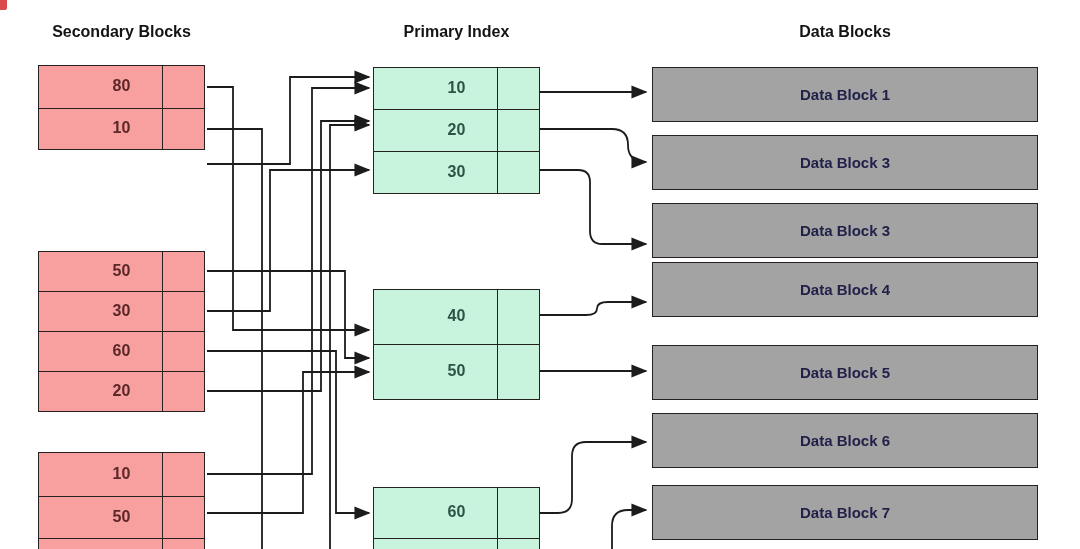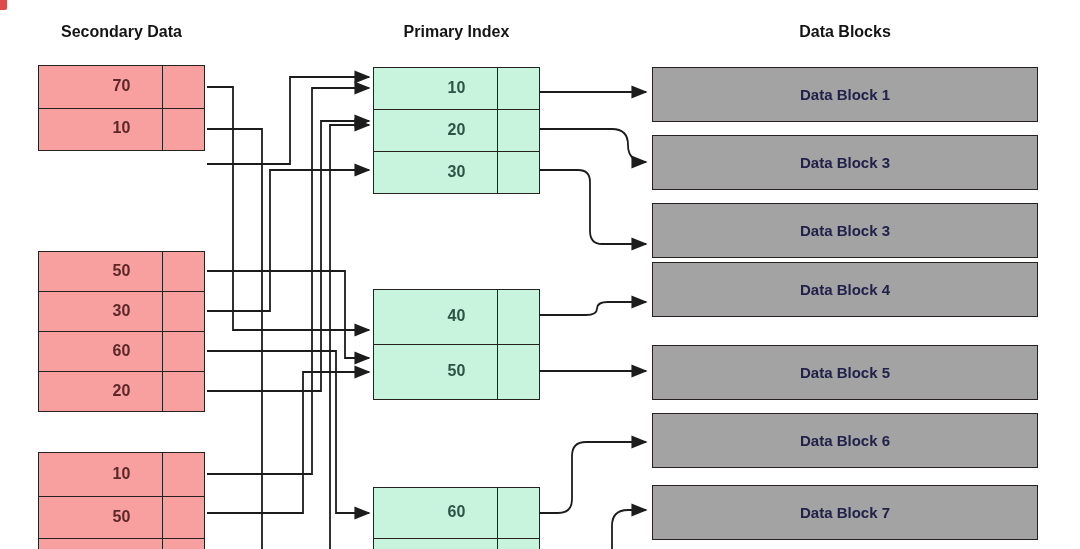--- a/index.html
+++ b/index.html
@@ -47,27 +47,27 @@
   #wires{position:absolute;left:0;top:0;width:1080px;height:549px;pointer-events:none;}
   
   .corner-mark{
     position:absolute;left:0;top:0;width:7px;height:10px;
     background:#dd4a4a;border-radius:0 0 2px 0;
   }
 </style>
 </head>
 <body>
 
-<div class="col-title" style="left:38px;width:167px;">Secondary Data</div>
+<div class="col-title" style="left:38px;width:167px;">Secondary Blocks</div>
 <div class="col-title" style="left:373px;width:167px;">Primary Index</div>
 <div class="col-title" style="left:652px;width:386px;">Data Blocks</div>
 
 <div class="idx-table sec" style="top:65px;">
-  <div class="idx-row" style="height:42px;">
-    <span class="val">70</span>
+  <div class="idx-row" style="height:41.5px;">
+    <span class="val">80</span>
       <span class="ptr"></span>
   </div>
   <div class="idx-row" style="height:41.5px;">
     <span class="val">10</span>
       <span class="ptr"></span>
   </div>
 </div>
 
 <div class="idx-table sec" style="top:251px;">
   <div class="idx-row" style="height:39px;">

